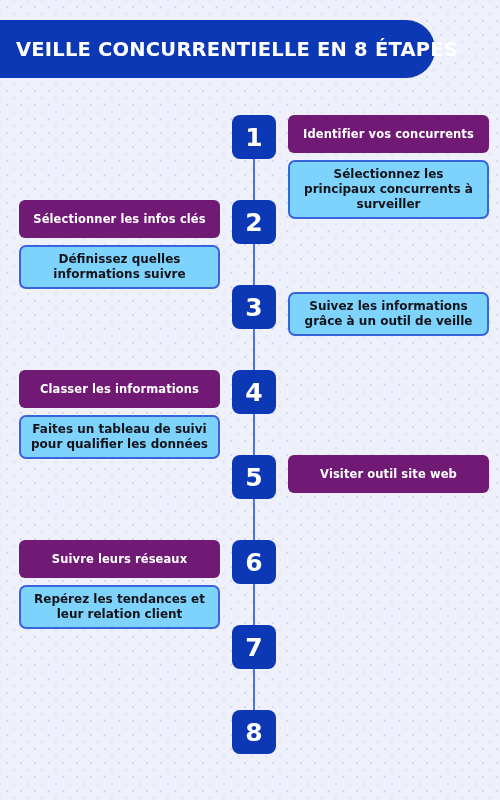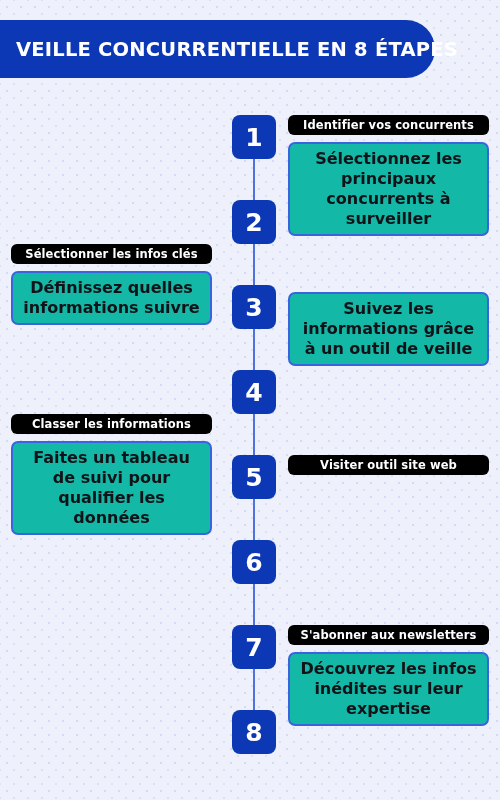--- a/index.html
+++ b/index.html
@@ -76,49 +76,49 @@
     justify-content:center;
     z-index:3;
   }
 
   .panel{
     position:absolute;
     top:0;
     width:201px;
   }
   .panel.right{ left:288px; }
-  .panel.left { left:11px;margin-top:44px; }
+  .panel.left { left:19px; }
 
   .label-bar{
-    background:#000000;
+    background:#701a75;
     color:#ffffff;
     border-radius:6px;
-    height:20px;
+    height:38px;
     display:flex;
     align-items:center;
     justify-content:center;
     font-size:11.5px;
     font-weight:bold;
     white-space:nowrap;
     letter-spacing:0.1px;
   }
 
   .desc-box{
     margin-top:7px;
-    background:#14b8a6;
+    background:#7dd3fc;
     border:2px solid #3a63de;
     border-radius:7px;
     min-height:44px;
     display:flex;
     align-items:center;
     justify-content:center;
     text-align:center;
     padding:5px 7px;
     color:#111318;
-    font-size:16px;
+    font-size:12px;
     font-weight:bold;
     line-height:1.25;
   }
 </style>
 </head>
 <body>
 
 <div class="header-bar">
   <span class="header-title">VEILLE CONCURRENTIELLE EN 8 ÉTAPES</span>
 </div>
@@ -154,24 +154,24 @@
       </div>
     </div>
     <div class="step" style="top: 455px;">
       <div class="badge">5</div>
       <div class="panel right">
         <div class="label-bar">Visiter outil site web</div>
       </div>
     </div>
     <div class="step" style="top: 540px;">
       <div class="badge">6</div>
+      <div class="panel left">
+        <div class="label-bar">Suivre leurs réseaux</div>
+        <div class="desc-box">Repérez les tendances et leur relation client</div>
+      </div>
     </div>
     <div class="step" style="top: 625px;">
       <div class="badge">7</div>
-      <div class="panel right">
-        <div class="label-bar">S'abonner aux newsletters</div>
-        <div class="desc-box">Découvrez les infos inédites sur leur expertise</div>
-      </div>
     </div>
     <div class="step" style="top: 710px;">
       <div class="badge">8</div>
     </div>
   </div>
 
 </body></html>

